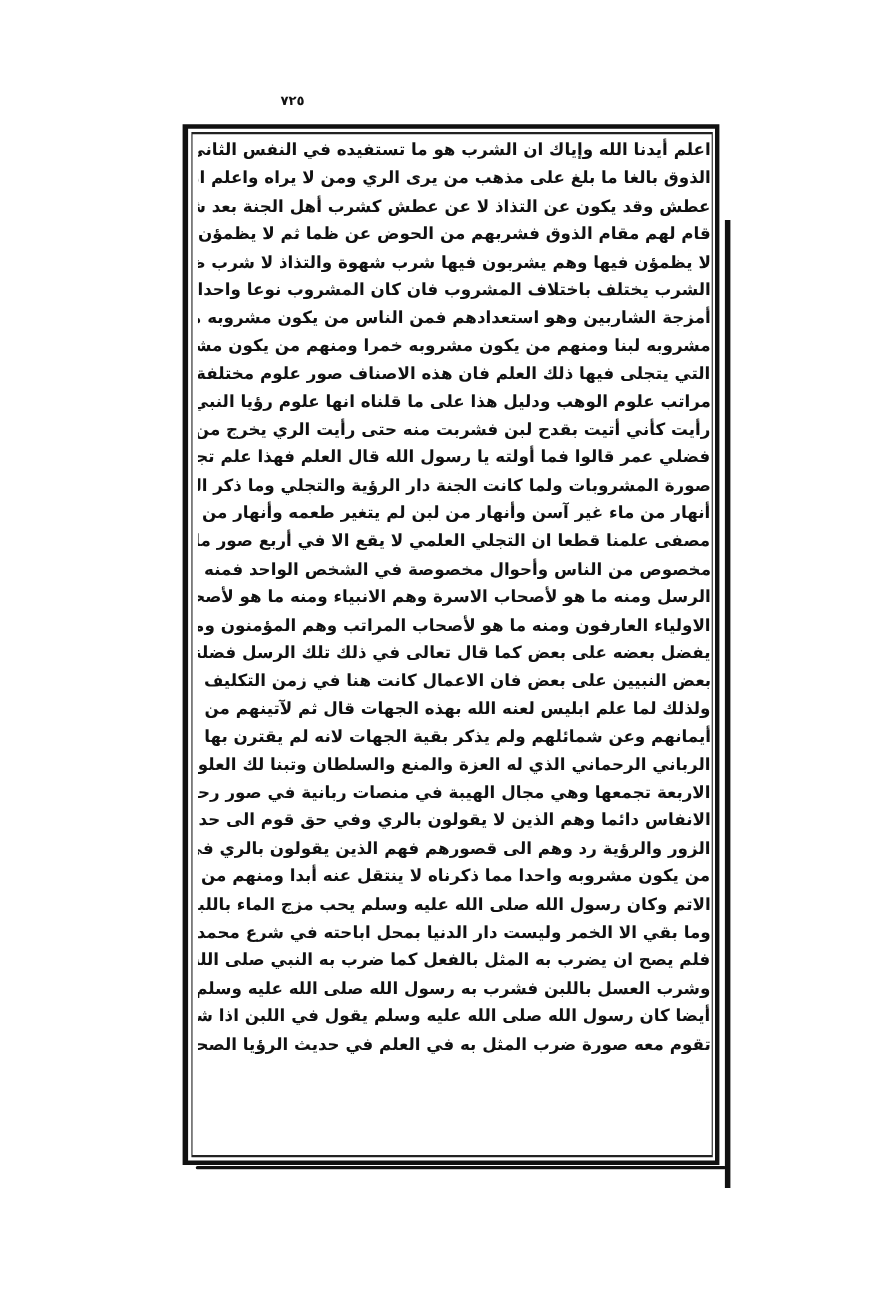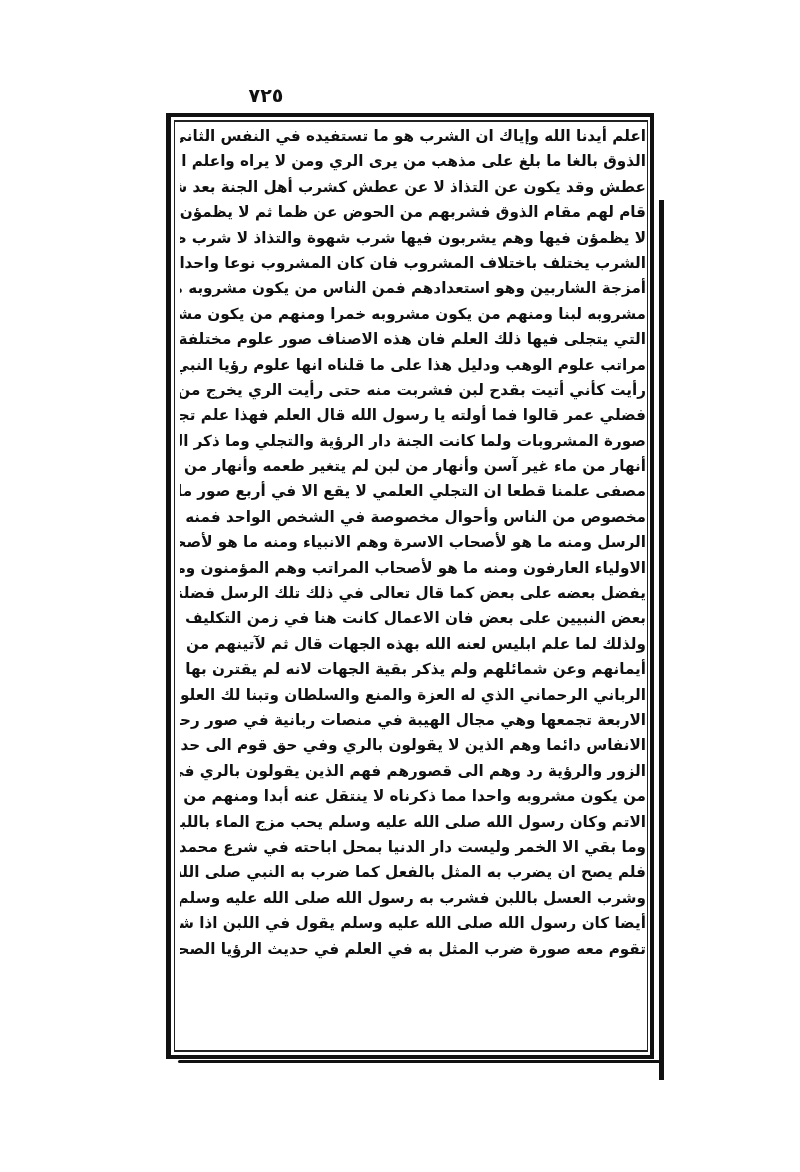--- a/index.html
+++ b/index.html
@@ -16,21 +16,21 @@
       color: #111111;
     }
     .page-number {
       position: absolute;
       top: 84px;
       left: 236px;
       width: 60px;
       text-align: center;
       font-family: "DejaVu Sans", sans-serif;
       font-weight: bold;
-      font-size: 19px;
+      font-size: 12px;
       letter-spacing: 1px;
       color: #111111;
     }
     .frame {
       position: absolute;
       left: 166px;
       top: 113px;
       width: 488px;
       height: 946px;
       border: 2px solid #111111;

